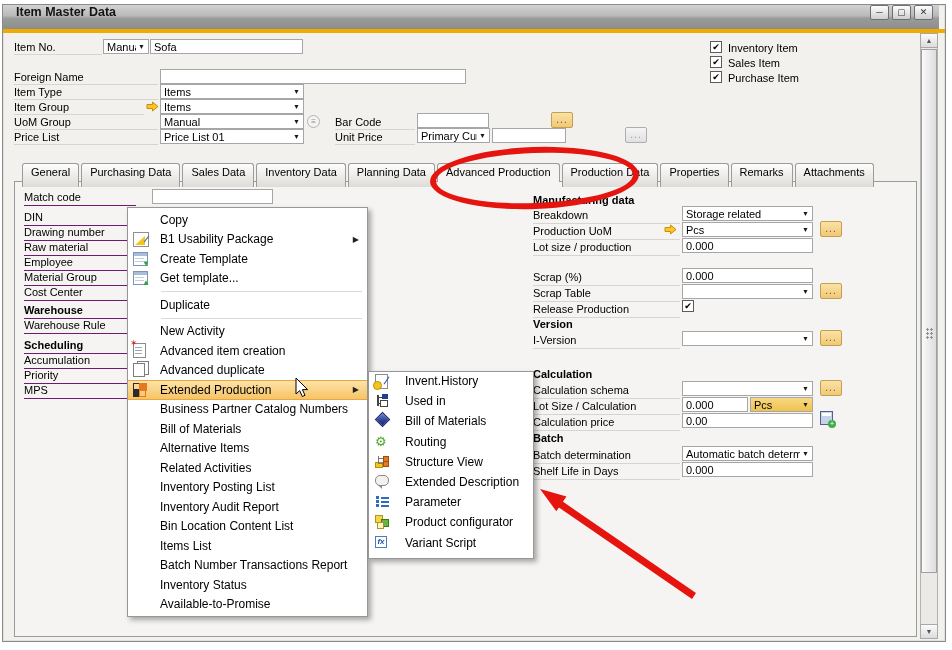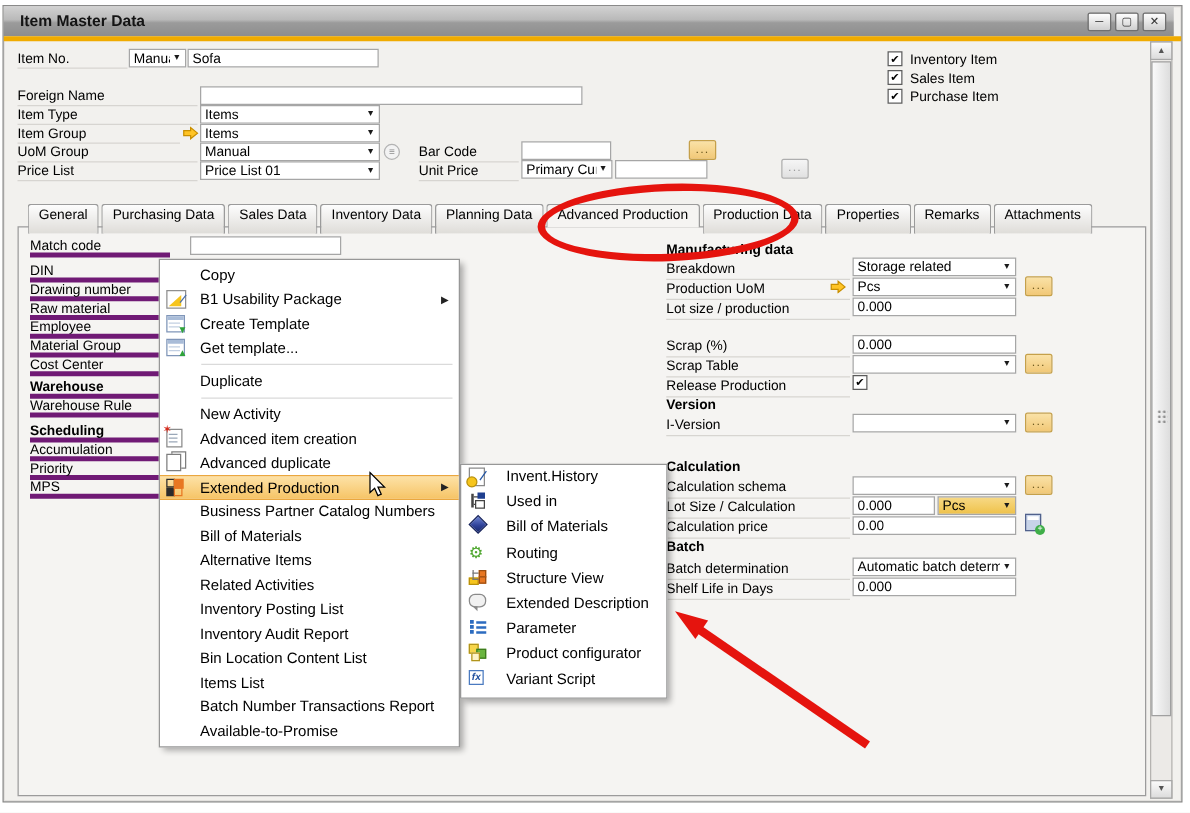--- a/index.html
+++ b/index.html
@@ -1,40 +1,40 @@
 <!DOCTYPE html>
 <html><head>
 <meta charset="utf-8">
 <style>
   html,body{margin:0;padding:0;}
   body{width:952px;height:650px;position:relative;font-family:"Liberation Sans",sans-serif;font-size:11px;color:#000;background:#fff;overflow:hidden;}
   .abs{position:absolute;box-sizing:border-box;}
   
   .window{position:absolute;left:2px;top:4px;width:944px;height:638px;border:1px solid #8a8a8a;background:#f2f1ee;box-sizing:border-box;box-shadow:0 0 0 1px #e3e1de inset;}
-  .titlebar{position:absolute;left:3px;top:5px;width:936px;height:24px;background:linear-gradient(180deg,#d2d2d2 0%,#b9b9b9 45%,#9b9b9b 55%,#8d8d8d 100%);display:flex;align-items:center;padding-left:13px;box-sizing:border-box;gap:22px;}
+  .titlebar{position:absolute;left:3px;top:5px;width:936px;height:24px;background:linear-gradient(180deg,#d2d2d2 0%,#b9b9b9 45%,#9b9b9b 55%,#8d8d8d 100%);display:flex;align-items:flex-start;padding-left:13px;box-sizing:border-box;gap:22px;}
   .title-text{font-size:12.5px;font-weight:600;color:#141414;}
   .wbtn{width:19px;height:15px;margin-left:3px;background:linear-gradient(#fefefe,#cfcfcf);border:1px solid #6f6f6f;border-radius:2px;display:flex;align-items:center;justify-content:center;font-size:9px;color:#333;box-sizing:border-box;line-height:1;}
   .wctrl{margin-left:auto;display:flex;padding-right:6px;}
   .orange-line{position:absolute;left:3px;top:29px;width:942px;height:4px;background:#F0AB00;}
   
   .flabel{position:absolute;height:14px;border-bottom:1px solid #d7d5d1;box-sizing:border-box;white-space:nowrap;}
   .fld,.dd{position:absolute;height:15px;background:#fff;border:1px solid #a6a6a6;box-sizing:border-box;display:flex;align-items:center;padding:0 3px;white-space:nowrap;overflow:hidden;}
   .dda{margin-left:auto;font-size:7px;color:#1a1a1a;padding-left:2px;flex:none;}
   .val{white-space:nowrap;overflow:hidden;}
   .bb{position:absolute;width:22px;height:16px;background:linear-gradient(#fae2a7,#f1c877);border:1px solid #c5a04a;border-radius:2px;color:#6e5a20;display:flex;align-items:center;justify-content:center;font-size:10px;letter-spacing:1px;box-sizing:border-box;line-height:1;}
   .bbg{background:linear-gradient(#f5f5f5,#e1e1e1);border-color:#aeaeae;color:#9c9c9c;}
   .cb{position:absolute;width:12px;height:12px;background:#fff;border:1px solid #5c5c5c;box-sizing:border-box;display:flex;align-items:center;justify-content:center;font-size:9px;line-height:1;color:#000;}
   .cblabel{position:absolute;white-space:nowrap;}
   .circ{position:absolute;width:13px;height:13px;border:1px solid #b3b3b3;border-radius:50%;background:#f3f3f3;color:#8e8e8e;font-size:8px;display:flex;align-items:center;justify-content:center;box-sizing:border-box;}
   
   .tabs{position:absolute;left:22px;top:163px;height:19px;display:flex;z-index:4;}
   .tab{height:24px;line-height:17px;border:1px solid #9b9b9b;border-bottom:none;border-radius:3px 3px 0 0;background:linear-gradient(#fdfdfd,#dedcd8);padding:0 8px;margin-right:2px;white-space:nowrap;box-sizing:border-box;}
   .tab.active{background:#f5f4f2;height:19px;z-index:5;}
   .panel{position:absolute;left:14px;top:181px;width:903px;height:456px;border:1px solid #9b9b9b;background:#f5f4f2;z-index:1;box-sizing:border-box;}
-  .llbl{position:absolute;width:112px;height:15px;border-bottom:4px solid #701a75;box-sizing:border-box;white-space:nowrap;z-index:2;}
+  .llbl{position:absolute;width:112px;height:15px;border-bottom:1px solid #701a75;box-sizing:border-box;white-space:nowrap;z-index:2;}
   .bold{font-weight:bold;}
   .rlbl{position:absolute;left:533px;width:147px;height:15px;border-bottom:1px solid #d7d5d1;box-sizing:border-box;white-space:nowrap;z-index:2;}
   .rhead{position:absolute;left:533px;font-weight:bold;white-space:nowrap;z-index:2;}
   
   .sbtrack{position:absolute;left:920px;top:33px;width:18px;height:606px;background:#eceae7;border:1px solid #b5b3b0;box-sizing:border-box;z-index:3;}
   .sbbtn{position:absolute;left:920px;width:18px;height:15px;background:linear-gradient(#fbfbfb,#dcdcdc);border:1px solid #a8a8a8;box-sizing:border-box;display:flex;align-items:center;justify-content:center;font-size:7px;color:#555;z-index:4;}
   .sbthumb{position:absolute;left:921px;top:49px;width:16px;height:524px;background:linear-gradient(90deg,#fafafa,#dddddd);border:1px solid #a0a0a0;box-sizing:border-box;z-index:4;}
   .grip{position:absolute;left:4px;top:278px;width:8px;height:11px;background-image:radial-gradient(circle at 1.5px 1.5px,#919191 1px,transparent 1.3px);background-size:4px 4px;}
   
   .menu{position:absolute;left:127px;top:207px;width:241px;background:#fff;border:1px solid #979797;box-shadow:3px 3px 5px rgba(0,0,0,0.32);z-index:40;padding:2px 0;box-sizing:border-box;}
@@ -435,20 +435,24 @@
   <div class="mi">
       <span class="ico"></span>
       <span class="lab">Items List</span>
     </div>
   <div class="mi">
       <span class="ico"></span>
       <span class="lab">Batch Number Transactions Report</span>
     </div>
   <div class="mi">
       <span class="ico"></span>
+      <span class="lab">Inventory Status</span>
+    </div>
+  <div class="mi">
+      <span class="ico"></span>
       <span class="lab">Available-to-Promise</span>
     </div>
 </div>
 
 <div class="submenu">
   <div class="smi">
     <span class="ico">
         <span class="ic i-hist">
           <span class="bulb"></span>
           <span class="pen"></span>

